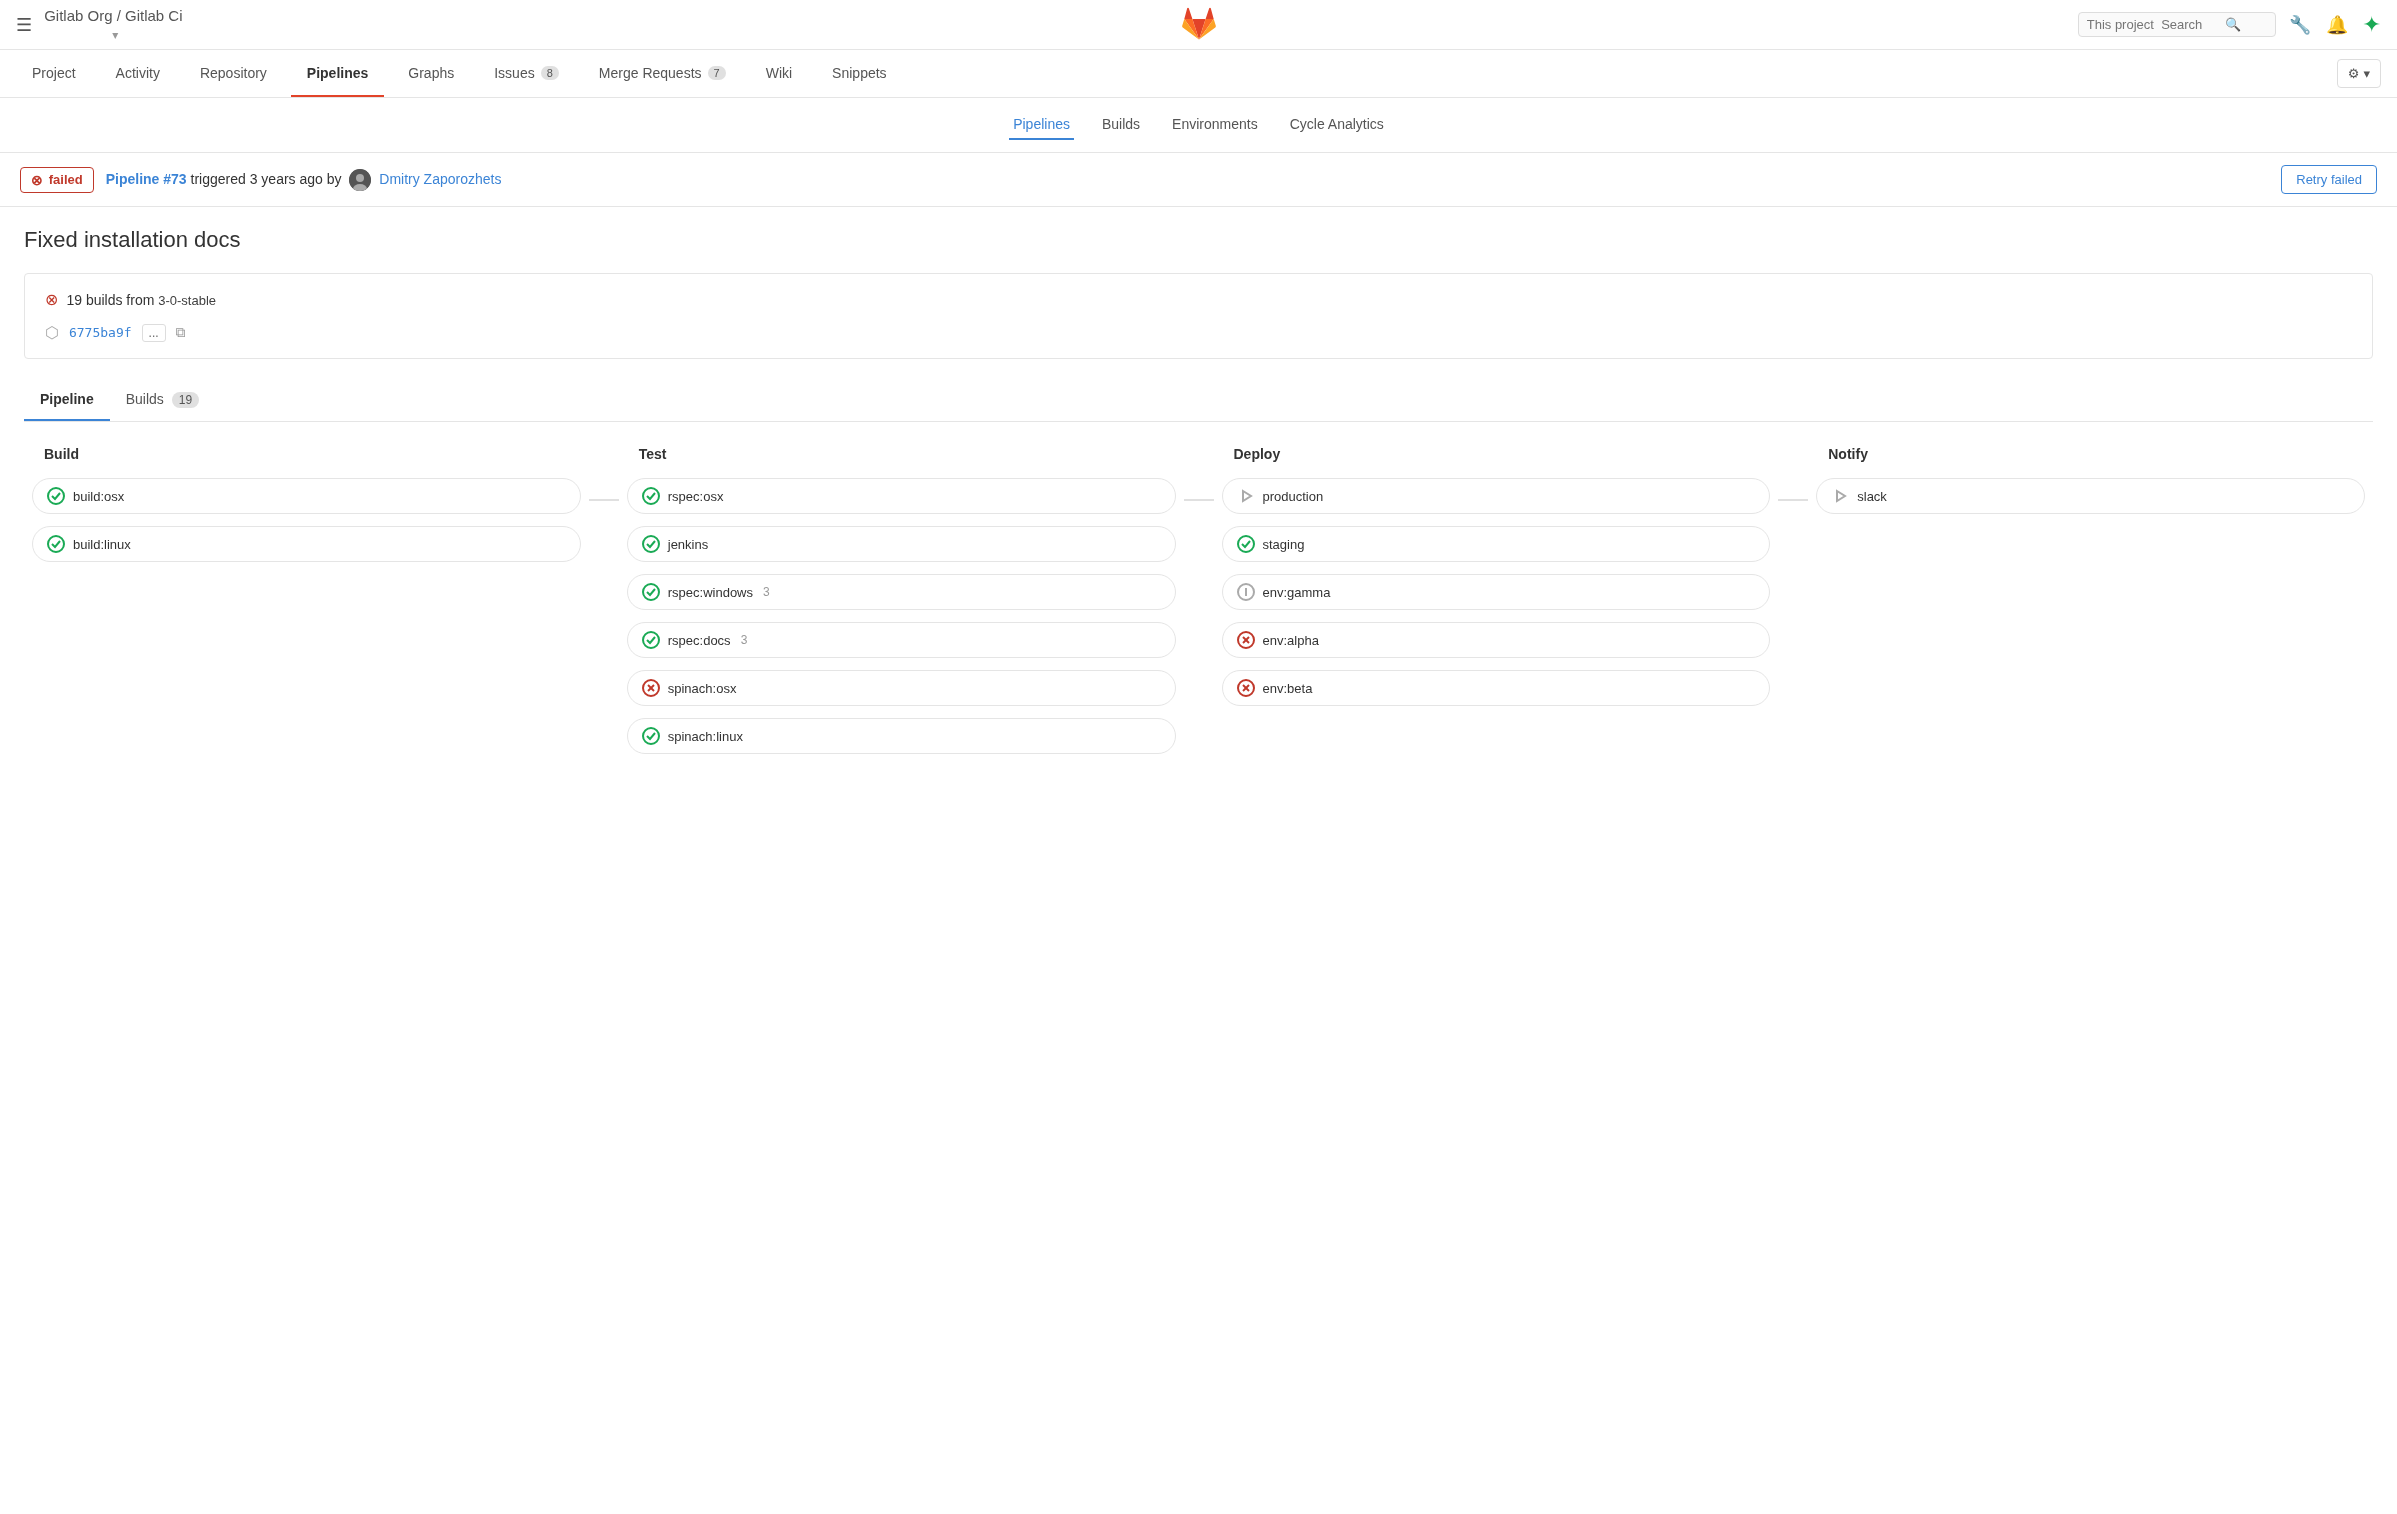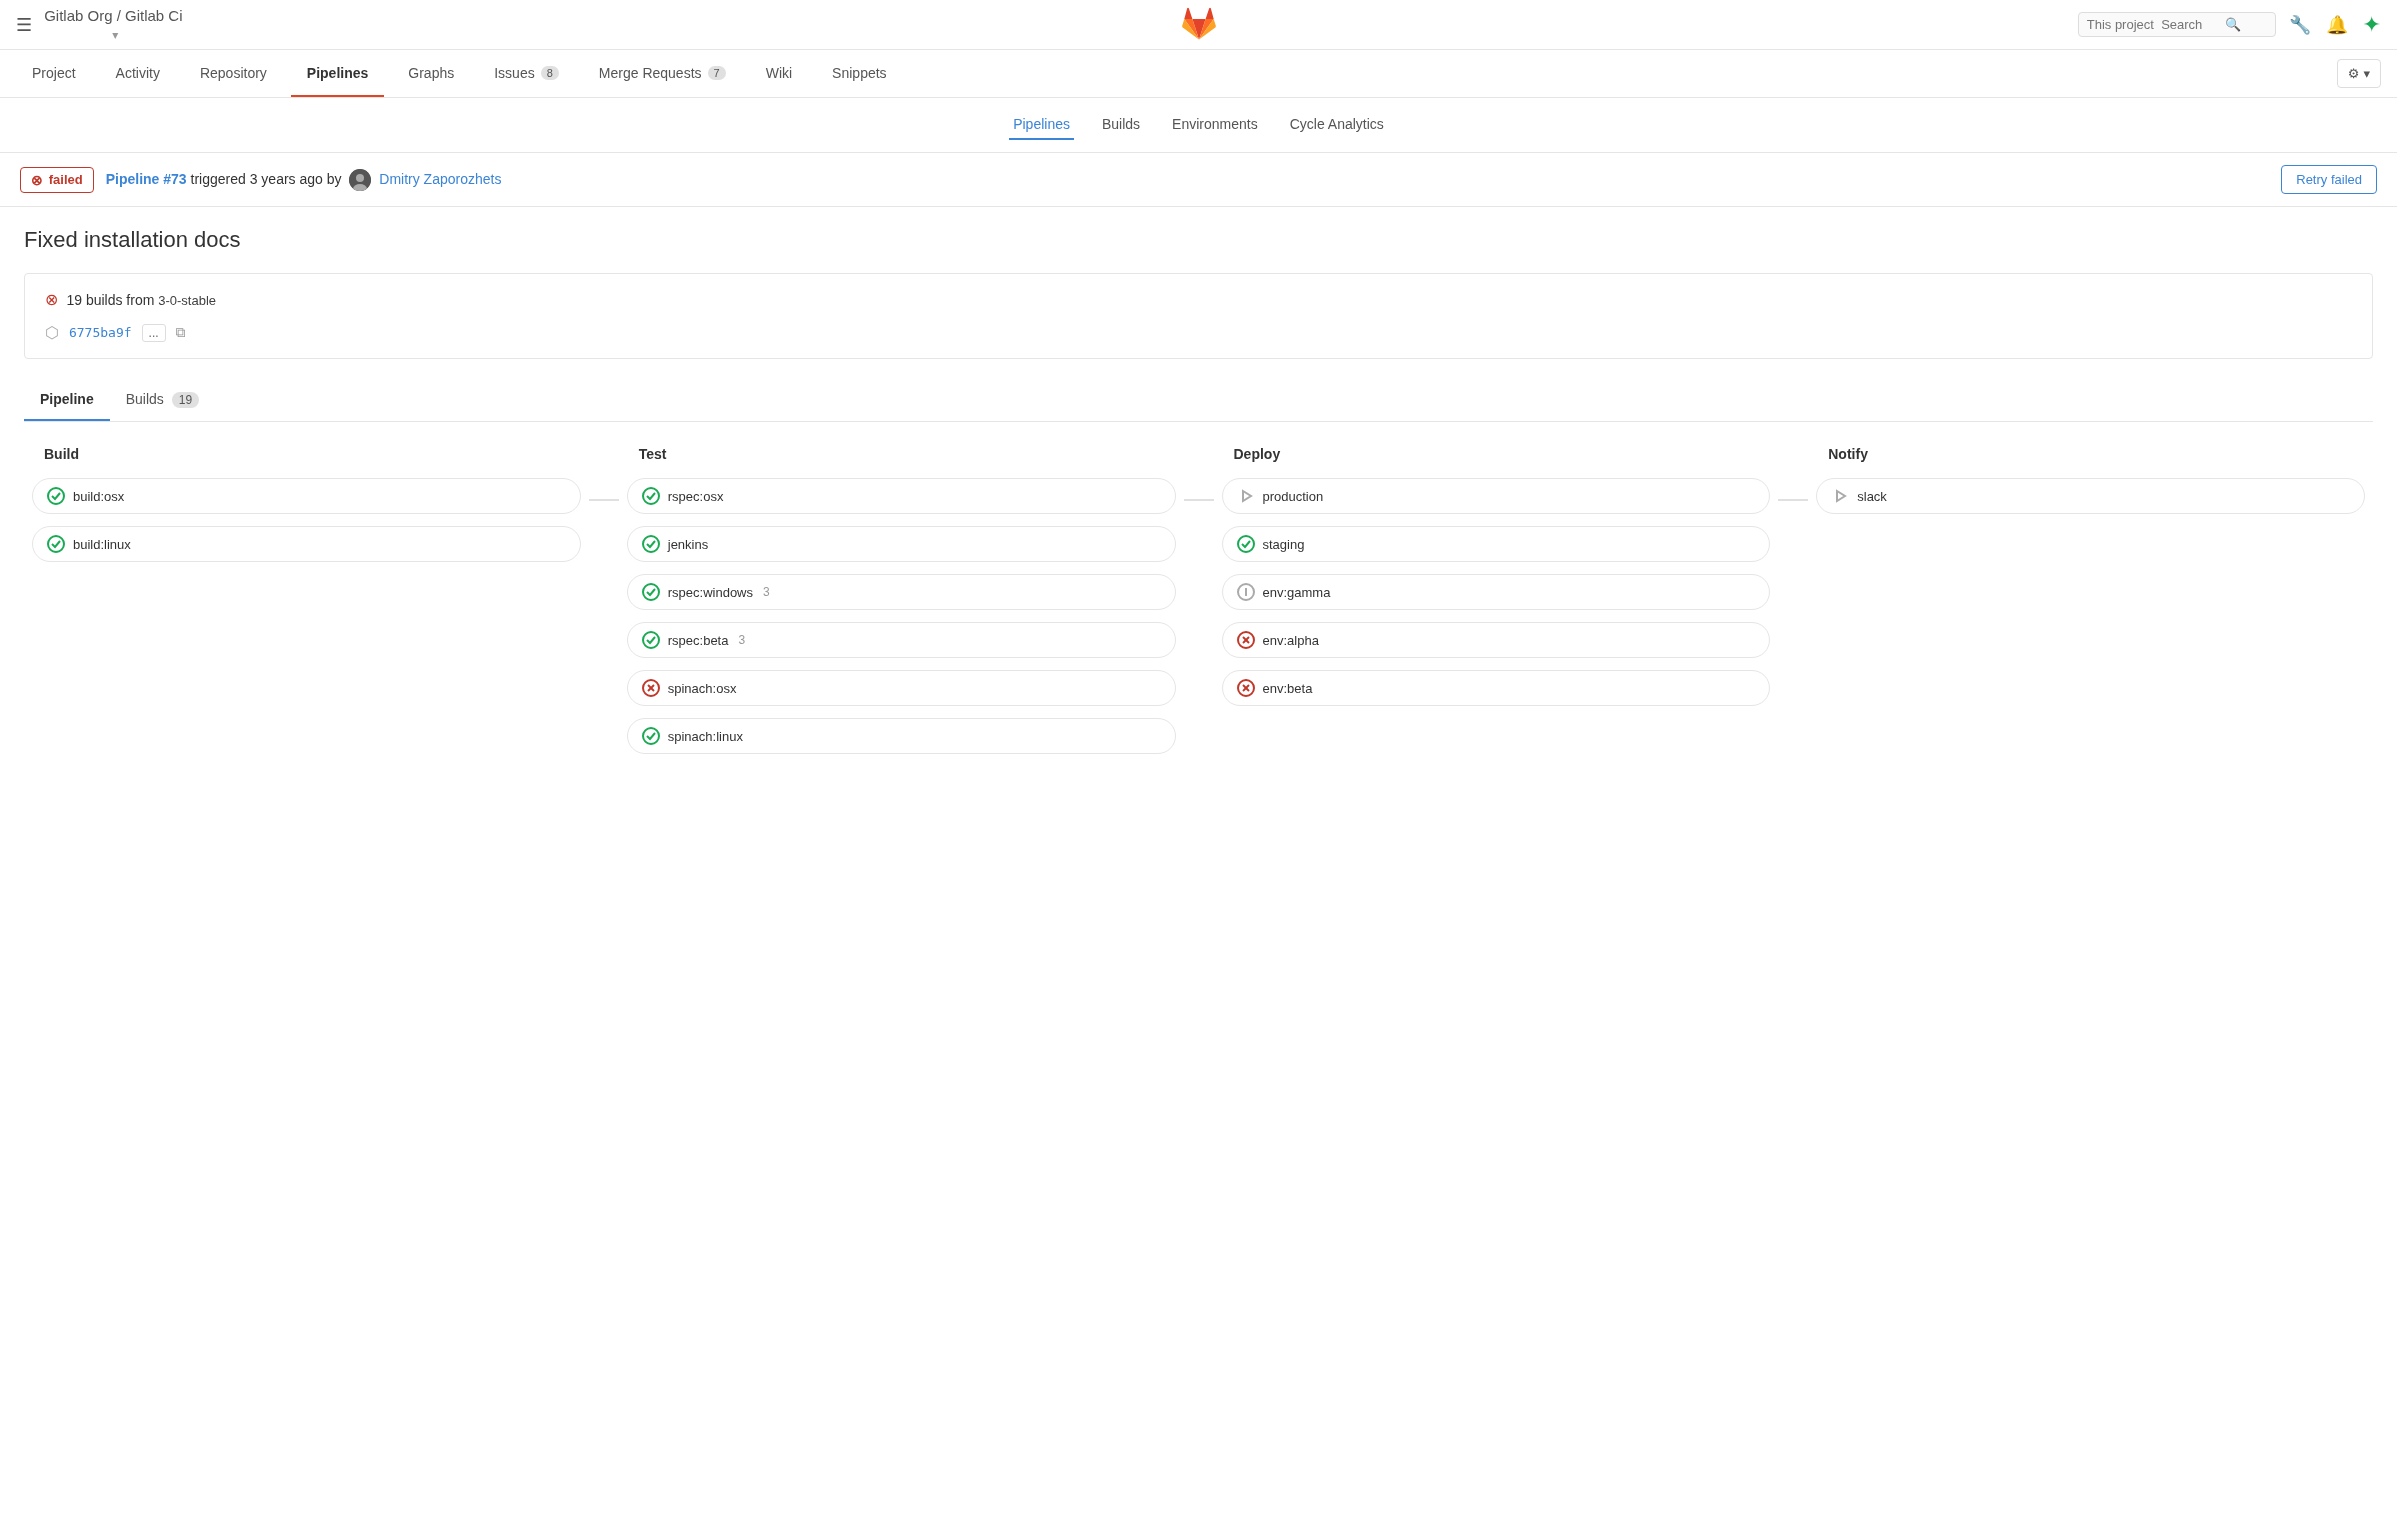--- a/index.html
+++ b/index.html
@@ -308,21 +308,21 @@
       <span class="job-label">rspec:windows</span>
             <span class="job-count"> 3</span>
     </div>
           <div class="job-item">
       <span class="job-icon">
               <svg width="18" height="18" viewBox="0 0 18 18">
                 <circle cx="9" cy="9" r="8" fill="none" stroke="#1aaa55" stroke-width="2"></circle>
                 <polyline points="5,9 8,12 13,6" stroke="#1aaa55" stroke-width="2" fill="none"></polyline>
               </svg>
             </span>
-      <span class="job-label">rspec:beta</span>
+      <span class="job-label">rspec:docs</span>
             <span class="job-count"> 3</span>
     </div>
           <div class="job-item">
       <span class="job-icon">
               <svg width="18" height="18" viewBox="0 0 18 18">
                 <circle cx="9" cy="9" r="8" fill="none" stroke="#c0392b" stroke-width="2"></circle>
                 <line x1="6" y1="6" x2="12" y2="12" stroke="#c0392b" stroke-width="2"></line>
                 <line x1="12" y1="6" x2="6" y2="12" stroke="#c0392b" stroke-width="2"></line>
               </svg>
             </span>

